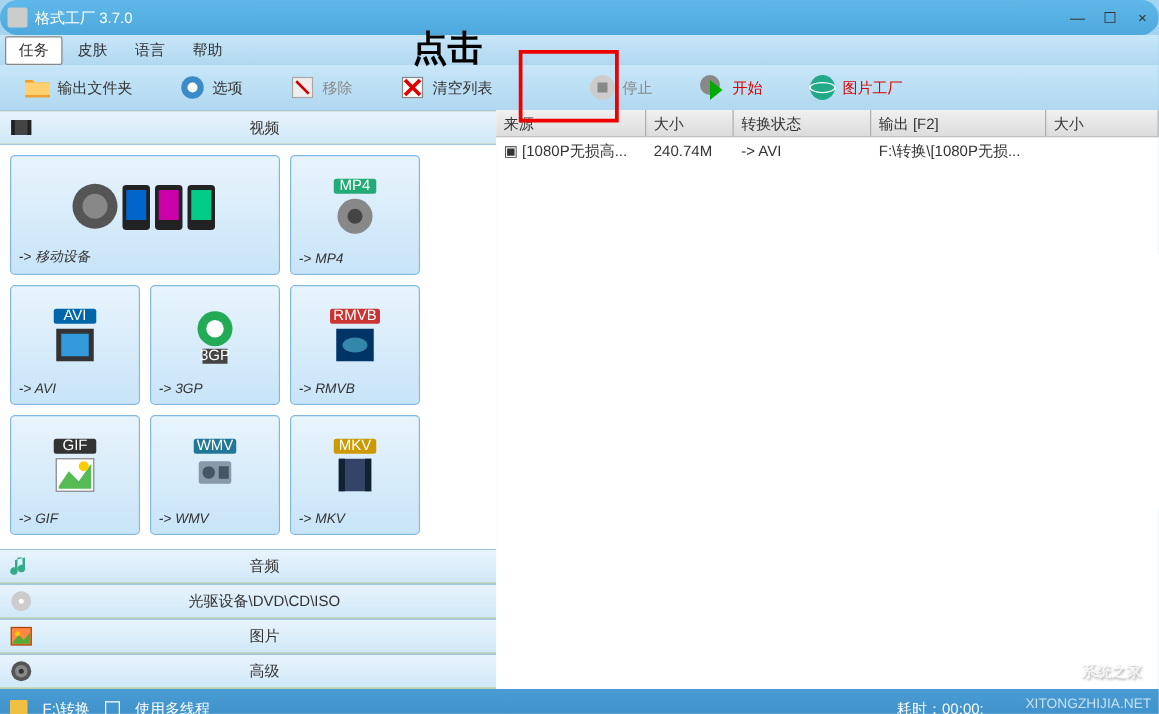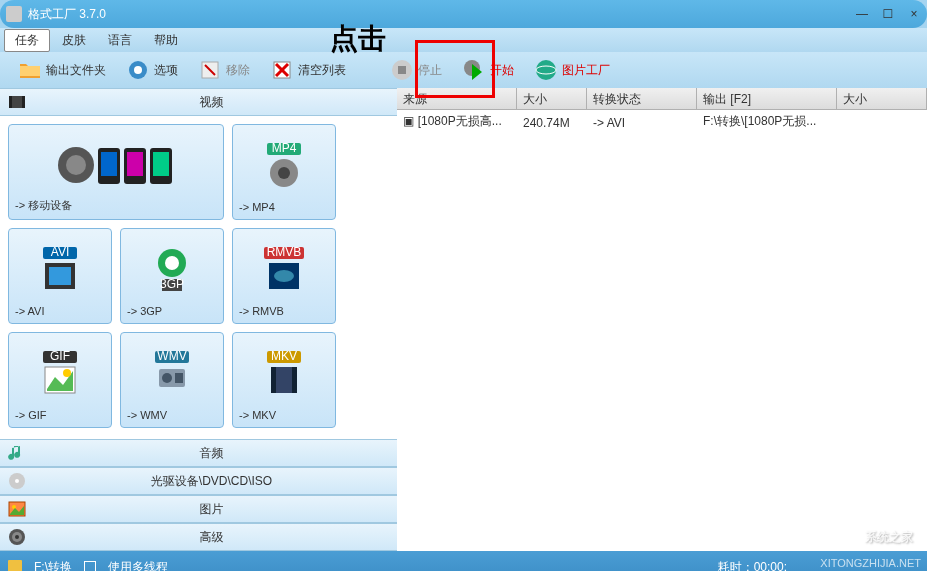--- a/index.html
+++ b/index.html
@@ -9,47 +9,47 @@
 .titlebar .app-icon { width: 16px; height: 16px; background: #ccc; border-radius: 2px; margin-right: 6px; }
 .titlebar .title { flex: 1; font-size: 12px; }
 .titlebar .winbtns { display: flex; gap: 12px; }
 .titlebar .winbtn { width: 14px; height: 14px; cursor: pointer; display: flex; align-items: center; justify-content: center; color: #333; }
 
 .menubar { height: 24px; display: flex; align-items: center; padding: 0 4px; gap: 2px; background: linear-gradient(#c8e6f8, #b0d8f0); position: relative; }
 .menubar .menu-item { padding: 2px 10px; cursor: pointer; color: #333; }
 .menubar .menu-item.active { background: #fff; border: 1px solid #888; border-radius: 2px; }
 .annotation { position: absolute; left: 330px; top: -8px; font-size: 28px; font-family: SimSun, serif; font-weight: bold; color: #000; pointer-events: none; }
 
-.toolbar { height: 36px; display: flex; align-items: flex-start; padding: 4px 10px; gap: 4px; background: linear-gradient(#c8e6f8, #b0d8f0); }
+.toolbar { height: 36px; display: flex; align-items: flex-start; padding: 4px 10px; gap: 20px; background: linear-gradient(#c8e6f8, #b0d8f0); }
 .toolbar .tbtn { display: flex; align-items: center; gap: 4px; padding: 2px 8px; cursor: pointer; color: #333; }
 .toolbar .tbtn.disabled { color: #888; }
 .toolbar .tbtn.red-text { color: #d00; }
 .toolbar .ticon { width: 24px; height: 24px; display: inline-flex; align-items: center; justify-content: center; }
 
 .red-box { position: absolute; left: 415px; top: 40px; width: 80px; height: 58px; border: 3px solid #e00; pointer-events: none; z-index: 10; }
 
 .main { display: flex; height: calc(100% - 28px - 24px - 36px - 20px); }
 
 .sidebar { width: 397px; background: #fde047; display: flex; flex-direction: column; overflow: hidden; }
 .cat-header { height: 28px; display: flex; align-items: center; padding: 0 8px; background: linear-gradient(#e8f4fc, #d0e8f8); border-top: 1px solid #a0c8e0; border-bottom: 1px solid #a0c8e0; cursor: pointer; }
 .cat-header .cat-icon { width: 18px; height: 18px; margin-right: 8px; }
 .cat-header .cat-label { flex: 1; text-align: center; color: #333; }
 
 .format-grid { flex: 1; overflow-y: auto; padding: 8px; background: #fff; }
 .format-row { display: flex; gap: 8px; margin-bottom: 8px; }
 .format-cell { width: 104px; height: 96px; background: linear-gradient(#e8f4fc, #c8e4f8); border: 1px solid #80b8e0; border-radius: 4px; display: flex; flex-direction: column; align-items: center; justify-content: flex-end; padding: 6px; cursor: pointer; position: relative; }
 .format-cell.wide { width: 216px; }
 .format-cell .fmt-icon { flex: 1; display: flex; align-items: center; justify-content: center; }
-.format-cell .fmt-label { align-self: flex-start; color: #333; font-size: 11px; }
+.format-cell .fmt-label { align-self: flex-start; color: #333; font-size: 11px; font-style: italic; }
 
 .content { flex: 1; background: #fff; display: flex; flex-direction: column; }
 .list-header { height: 22px; display: flex; background: linear-gradient(#f0f0f0, #dcdcdc); border-bottom: 1px solid #b0b0b0; }
 .list-header .col { border-right: 1px solid #b0b0b0; padding: 3px 6px; color: #333; }
 .list-body { flex: 1; background: #fff; }
-.list-row { height: 22px; display: flex; align-items: flex-end; }
+.list-row { height: 22px; display: flex; align-items: center; }
 .list-row .cell { padding: 2px 6px; color: #333; white-space: nowrap; overflow: hidden; text-overflow: ellipsis; }
 
 .statusbar { height: 32px; background: linear-gradient(#4a9dd4, #3a8cc4); display: flex; align-items: center; padding: 0 8px; color: #fff; font-size: 11px; gap: 12px; }
 .statusbar .folder-icon { width: 14px; height: 14px; background: #f0c040; border-radius: 1px; }
 .statusbar .chk { width: 12px; height: 12px; border: 1px solid #fff; }
 .statusbar .spacer { flex: 1; }
 
 .watermark { position: absolute; right: 14px; bottom: 18px; color: rgba(255,255,255,0.8); font-size: 18px; font-weight: bold; pointer-events: none; text-shadow: 1px 1px 2px rgba(0,0,0,0.3); display: flex; align-items: center; gap: 6px; }
 .watermark-url { position: absolute; right: 6px; bottom: 2px; color: rgba(255,255,255,0.7); font-size: 11px; pointer-events: none; }
 

